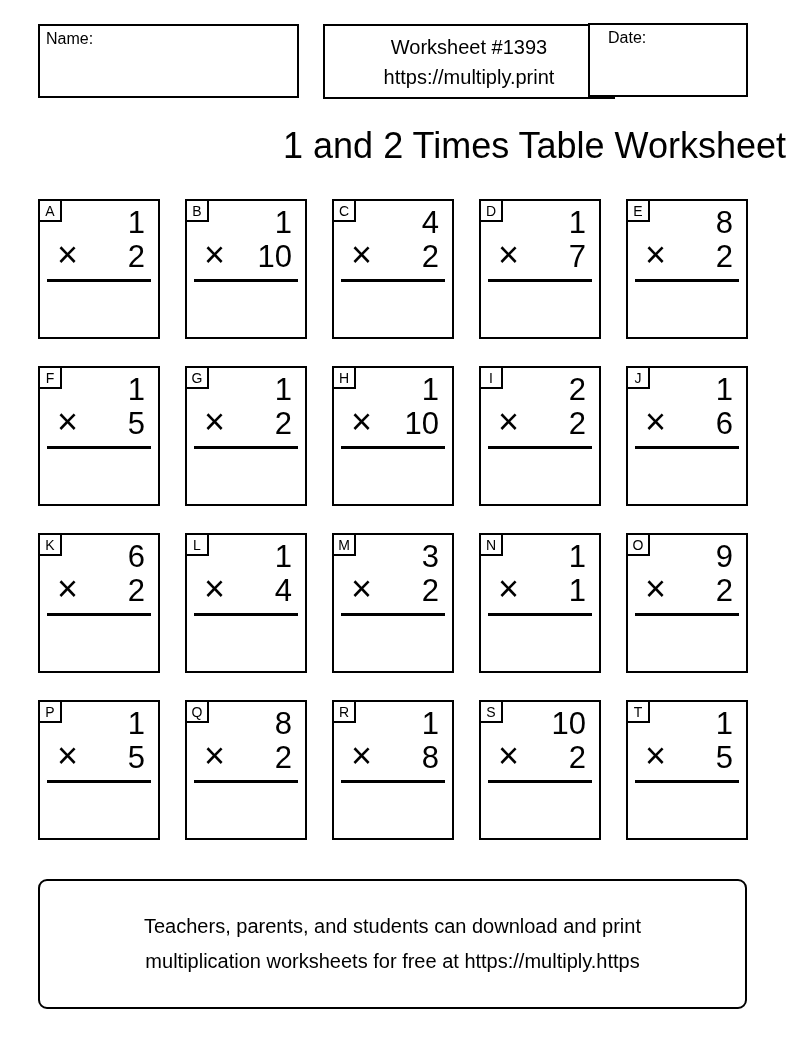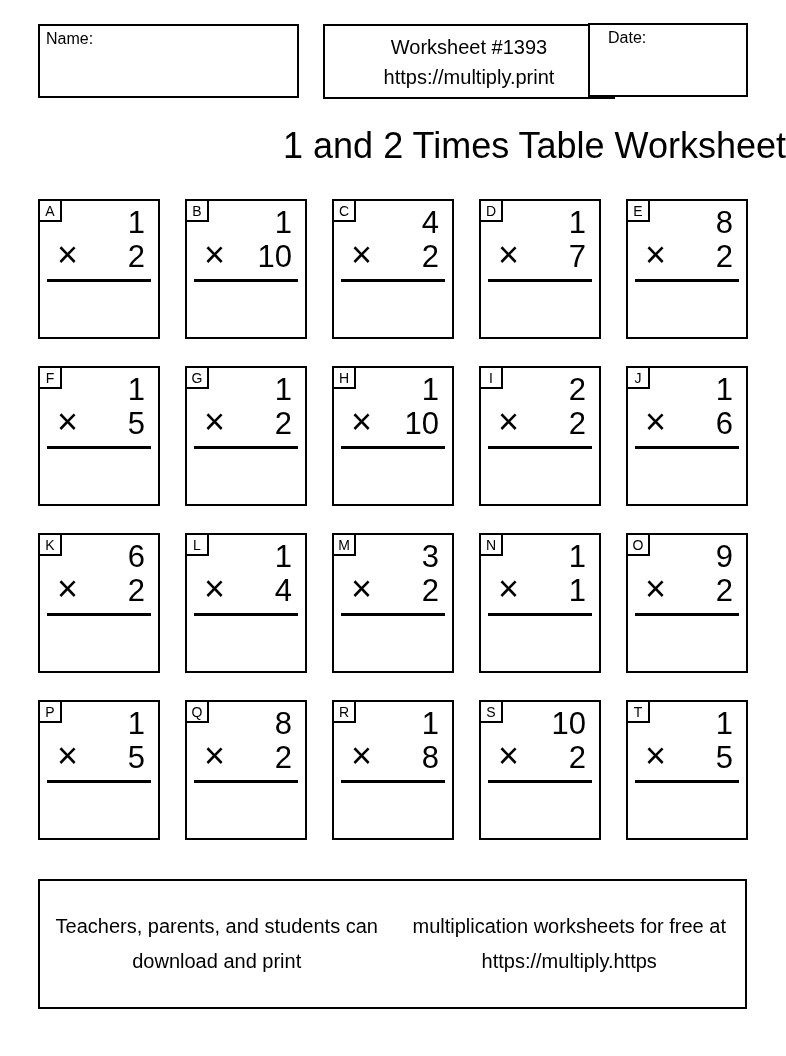--- a/index.html
+++ b/index.html
@@ -60,22 +60,22 @@
     padding: 0 13px 0 17px;
     font-size: 31px; line-height: 32px;
   }
   .p-mid .op { font-size: 36px; }
   .rule {
     margin: 6px 7px 0 7px;
     border-top: 3px solid #000000;
   }
   .footer {
     left: 38px; top: 879px; width: 709px; height: 130px;
-    display: flex; flex-direction: row; justify-content: center; align-items: center;
-    text-align: center; font-size: 20px; line-height: 35px;
+    display: flex; flex-direction: column; justify-content: center; align-items: center;
+    text-align: center; font-size: 20px; line-height: 35px; border-radius: 9px;
   }
 </style>
 </head>
 <body>
 
 <div class="page">
 
   <div class="box name-box">
     <span>Name:</span>
   </div>

